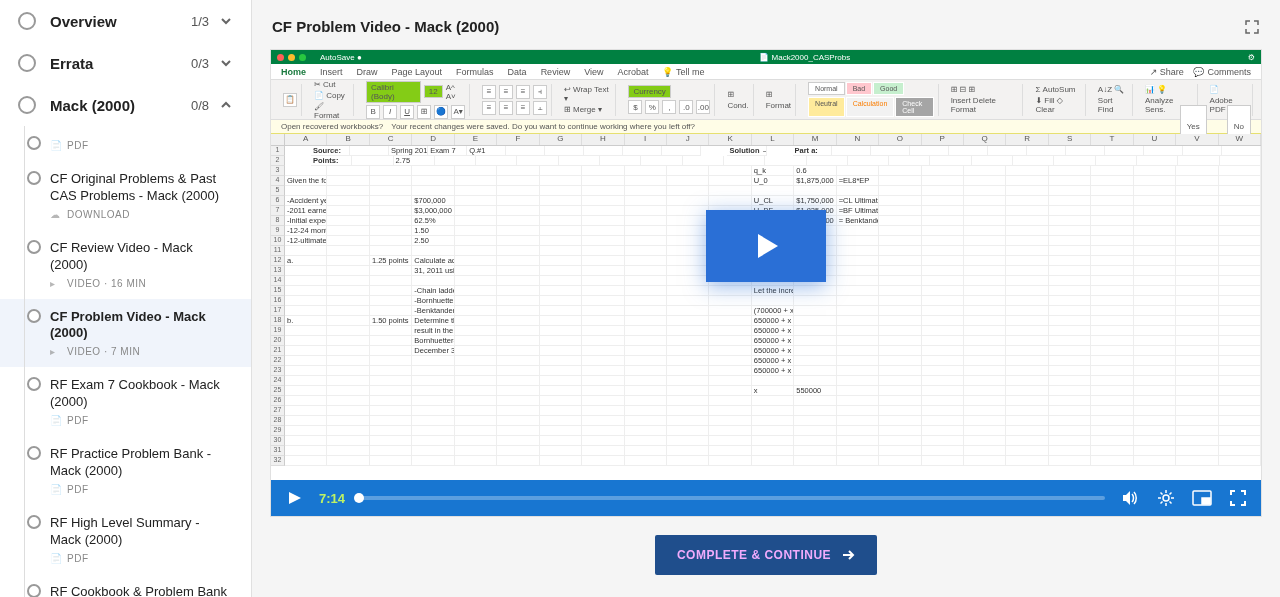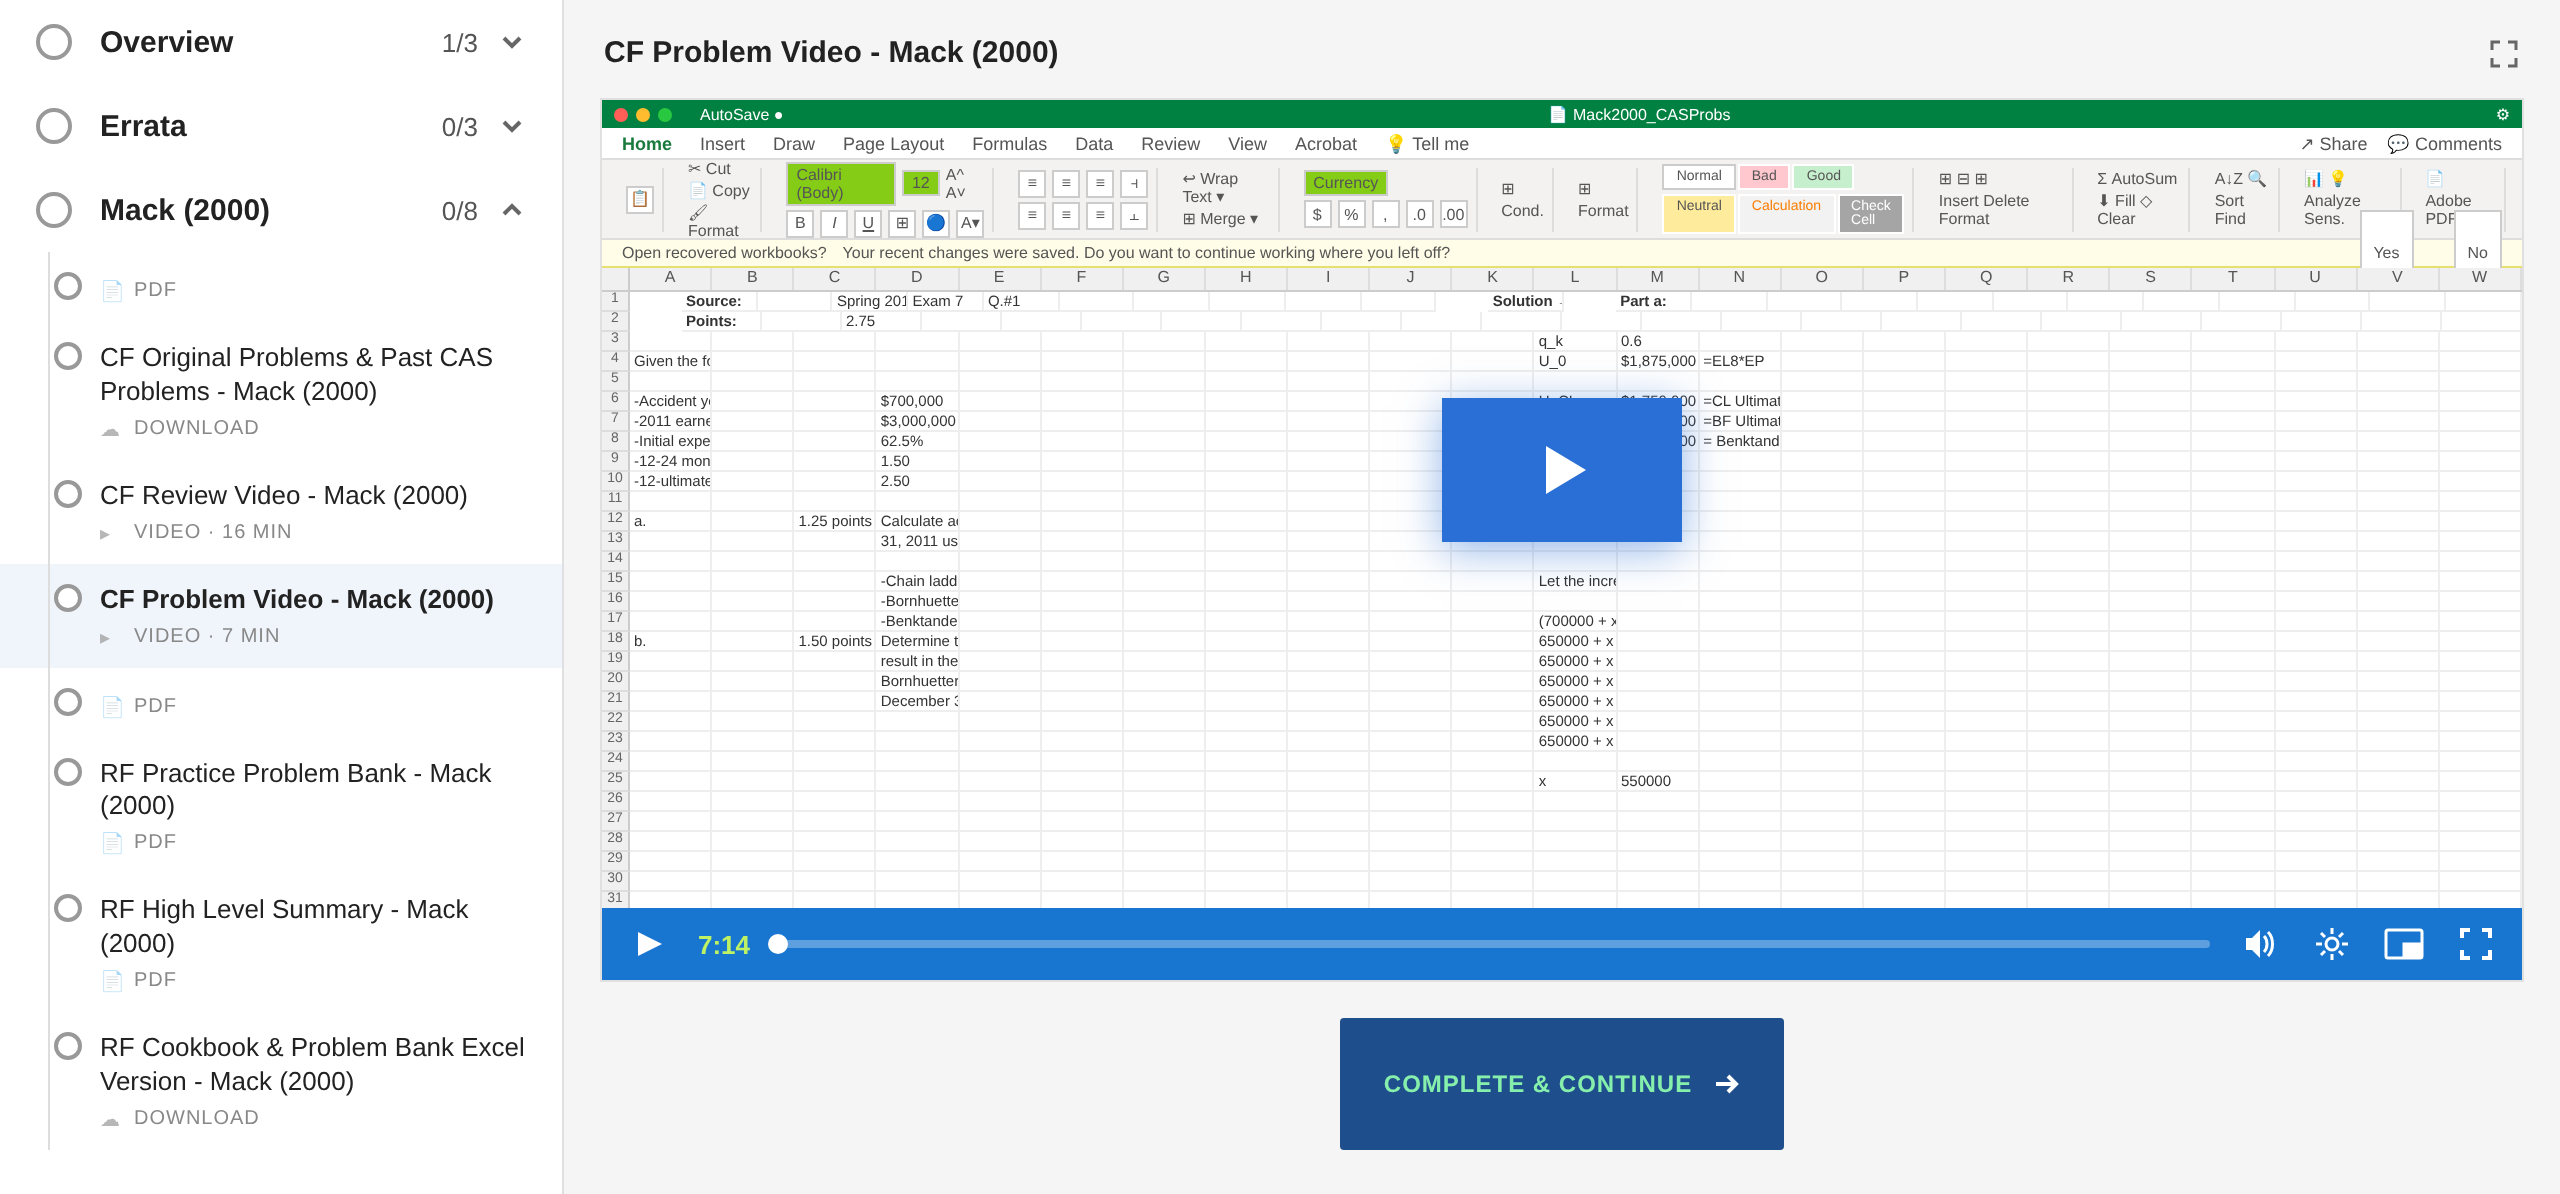--- a/index.html
+++ b/index.html
@@ -1,20 +1,20 @@
 <!DOCTYPE html>
 <html><head>
 <meta charset="utf-8">
 <style>
 * { margin: 0; padding: 0; box-sizing: border-box; }
 body { font-family: -apple-system, BlinkMacSystemFont, "Segoe UI", Arial, sans-serif; background: #f5f5f5; overflow: hidden; width: 1280px; height: 597px; }
 .layout { display: flex; height: 597px; }
 
 
-.sidebar { width: 282px; background: #fff; border-right: 1px solid #e0e0e0; overflow-y: auto; height: 597px; }
+.sidebar { width: 252px; background: #fff; border-right: 1px solid #e0e0e0; overflow-y: auto; height: 597px; }
 .section-header { display: flex; align-items: center; padding: 12px 18px; cursor: pointer; }
 .section-header .radio { width: 18px; height: 18px; border: 2px solid #999; border-radius: 50%; margin-right: 14px; flex-shrink: 0; }
 .section-header .title { font-weight: 700; font-size: 15px; flex: 1; color: #222; }
 .section-header .count { font-size: 13px; color: #555; margin-right: 10px; }
 .section-header .chev { width: 14px; height: 14px; display:flex; align-items:center; justify-content:center; }
 .section-header .chev svg { stroke: #666; stroke-width: 2; fill: none; }
 
 .item { display: flex; padding: 10px 18px 10px 18px; cursor: pointer; }
 .item.selected { background: #f0f4fb; }
 .item .bullet-col { width: 32px; display: flex; flex-direction: column; align-items: center; }
@@ -73,21 +73,21 @@
 .play-overlay svg { fill:#fff; }
 
 
 .video-controls { position:absolute; left:0; right:0; bottom:0; height:36px; background:#1876d1; display:flex; align-items:center; padding:0 12px; gap:14px; color:#bef264; }
 .vc-btn { width:22px; height:22px; cursor:pointer; display:flex; align-items:center; justify-content:center; }
 .vc-time { font-size:13px; font-weight:600; }
 .vc-progress { flex:1; height:4px; background:rgba(255,255,255,.3); border-radius:2px; position:relative; }
 .vc-progress .knob { position:absolute; left:0; top:50%; transform:translate(-50%,-50%); width:10px; height:10px; background:#fff; border-radius:50%; }
 
 .complete-row { display:flex; justify-content:center; padding:10px 0; }
-.complete-btn { background:#1f4e8c; color:#86efac; border:none; padding:26px 22px; font-size:12px; font-weight:700; letter-spacing:0.5px; cursor:pointer; display:flex; align-items:center; gap:10px; border-radius:2px; }
+.complete-btn { background:#1f4e8c; color:#f0abfc; border:none; padding:13px 22px; font-size:12px; font-weight:700; letter-spacing:0.5px; cursor:pointer; display:flex; align-items:center; gap:10px; border-radius:2px; }
 </style>
 </head>
 <body>
 
 <div class="layout">
 
   <div class="sidebar">
     <div class="section-header">
       <div class="radio"></div>
       <div class="title">Overview</div>
@@ -153,20 +153,21 @@
     <div class="content">
       <div class="item-title">CF Problem Video - Mack (2000)</div>
       <div class="meta"><span class="meta-icon">▸</span>VIDEO · 7 MIN</div>
     </div>
         </div>
         <div class="item">
     <div class="bullet-col">
             <div class="bullet"></div>
           </div>
     <div class="content">
+      <div class="item-title">RF Exam 7 Cookbook - Mack (2000)</div>
       <div class="meta"><span class="meta-icon">📄</span>PDF</div>
     </div>
         </div>
         <div class="item">
     <div class="bullet-col">
             <div class="bullet"></div>
           </div>
     <div class="content">
       <div class="item-title">RF Practice Problem Bank - Mack (2000)</div>
       <div class="meta"><span class="meta-icon">📄</span>PDF</div>

